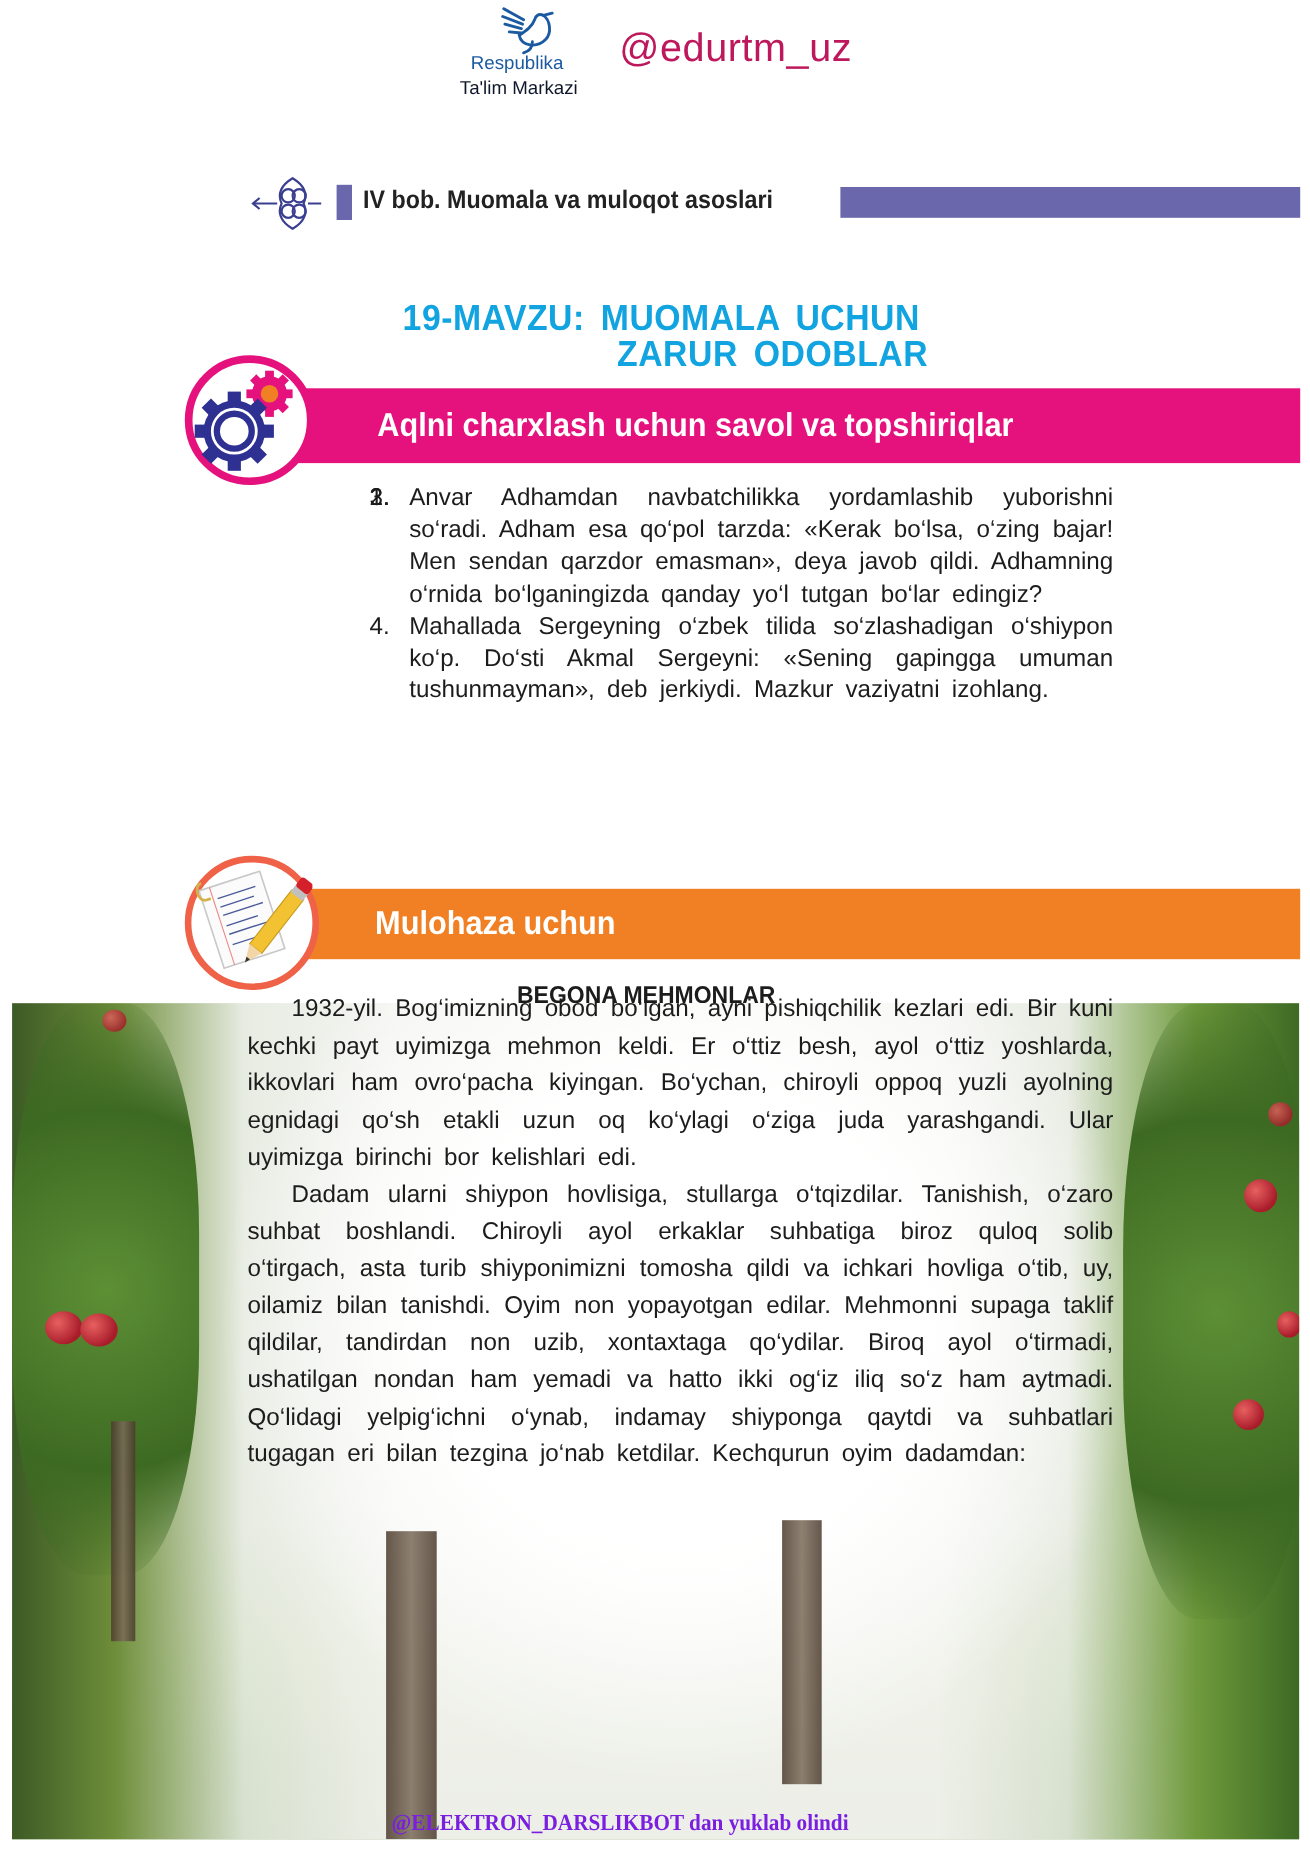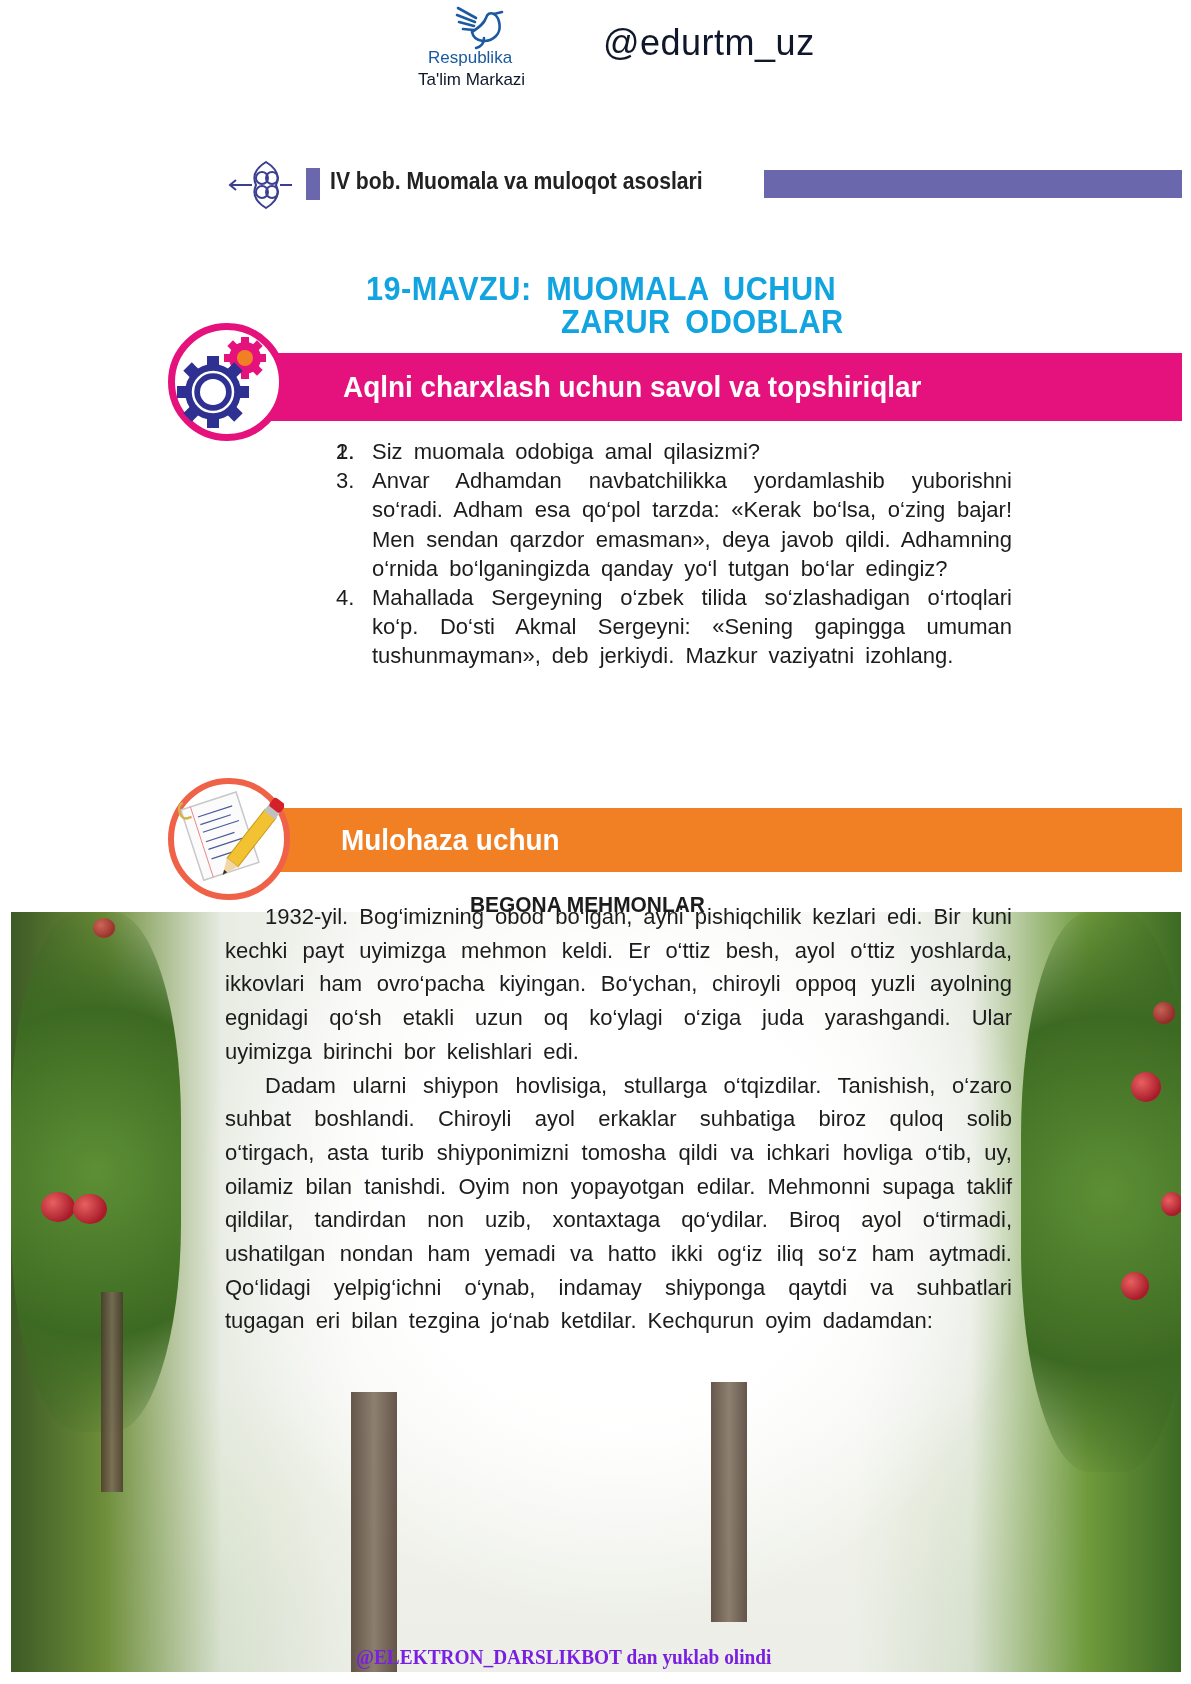--- a/index.html
+++ b/index.html
@@ -5,21 +5,21 @@
   html, body { margin:0; padding:0; }
   body { width:1191px; height:1684px; position:relative; background:#fff; overflow:hidden;
          font-family:"Liberation Sans", "DejaVu Sans", sans-serif; color:#1c1c1c; }
   .abs { position:absolute; }
 
   
   #brand-logo { left:418px; top:0px; width:130px; height:95px; }
   #brand-logo svg { position:absolute; left:36px; top:2px; }
   #brand-name1 { position:absolute; left:10px; top:48px; color:#1b5aa0; font-size:17px; font-weight:500; }
   #brand-name2 { position:absolute; left:0px; top:70px; color:#0f172a; font-size:17px; font-weight:500; white-space:nowrap; }
-  #handle { left:563px; top:22px; color:#0f172a; font-size:36px; letter-spacing:0.5px;margin-left:40px; }
+  #handle { left:563px; top:22px; color:#be185d; font-size:36px; letter-spacing:0.5px; }
 
   
   #chapter-ornament { left:222px; top:158px; width:78px; height:54px; }
   #chapter-marker { left:306px; top:168px; width:14px; height:32px; background:#6a67ad; }
   #chapter-title { left:330px; top:168px; font-size:23px; font-weight:bold; color:#222; transform:scaleX(0.92); transform-origin:left; white-space:nowrap; }
   #chapter-bar { left:764px; top:170px; width:418px; height:28px; background:#6a67ad; }
 
   
   #topic-line1 { left:366px; top:270px; font-size:33px; font-weight:bold; color:#11a4e0; letter-spacing:0.5px; white-space:nowrap; word-spacing:6px; transform:scaleX(0.93); transform-origin:left; }
   #topic-line2 { left:561px; top:303px; font-size:33px; font-weight:bold; color:#11a4e0; letter-spacing:0.5px; white-space:nowrap; word-spacing:6px; transform:scaleX(0.93); transform-origin:left; }
@@ -136,29 +136,28 @@
   </svg>
 </div>
 <div id="banner-questions-label" class="abs">Aqlni charxlash uchun savol va topshiriqlar</div>
 
 <div id="questions" class="abs">
   <div class="q">
     <span class="num">1.</span>
   </div>
   <div class="q">
     <span class="num">2.</span>
-    <span>Siz muomala odobiga amal qilasizmi?</span>
   </div>
   <div class="q">
     <span class="num">3.</span>
     <span>Anvar Adhamdan navbatchilikka yordamlashib yuborishni so‘radi. Adham esa qo‘pol tarzda: «Kerak bo‘lsa, o‘zing bajar! Men sendan qarzdor emasman», deya javob qildi. Adhamning o‘rnida bo‘lganingizda qanday yo‘l tutgan bo‘lar edingiz?</span>
   </div>
   <div class="q">
     <span class="num">4.</span>
-    <span>Mahallada Sergeyning o‘zbek tilida so‘zlashadigan o‘rtoqlari ko‘p. Do‘sti Akmal Sergeyni: «Sening gapingga umuman tushunmayman», deb jerkiydi. Mazkur vaziyatni izohlang.</span>
+    <span>Mahallada Sergeyning o‘zbek tilida so‘zlashadigan o‘shiypon ko‘p. Do‘sti Akmal Sergeyni: «Sening gapingga umuman tushunmayman», deb jerkiydi. Mazkur vaziyatni izohlang.</span>
   </div>
 </div>
 
 <div id="banner-reflect" class="abs"></div>
 <div id="notes-badge" class="abs">
   <svg width="110" height="110" viewBox="0 0 110 110" style="position:absolute;left:0;top:0">
     <g transform="rotate(-18 50 55)">
       <rect x="18" y="14" width="58" height="74" fill="#fbfbfb" stroke="#c8c8c8" stroke-width="1.5"></rect>
       <line x1="28" y1="14" x2="28" y2="88" stroke="#e88" stroke-width="1"></line>
       <g stroke="#4a5a9a" stroke-width="1.2">

